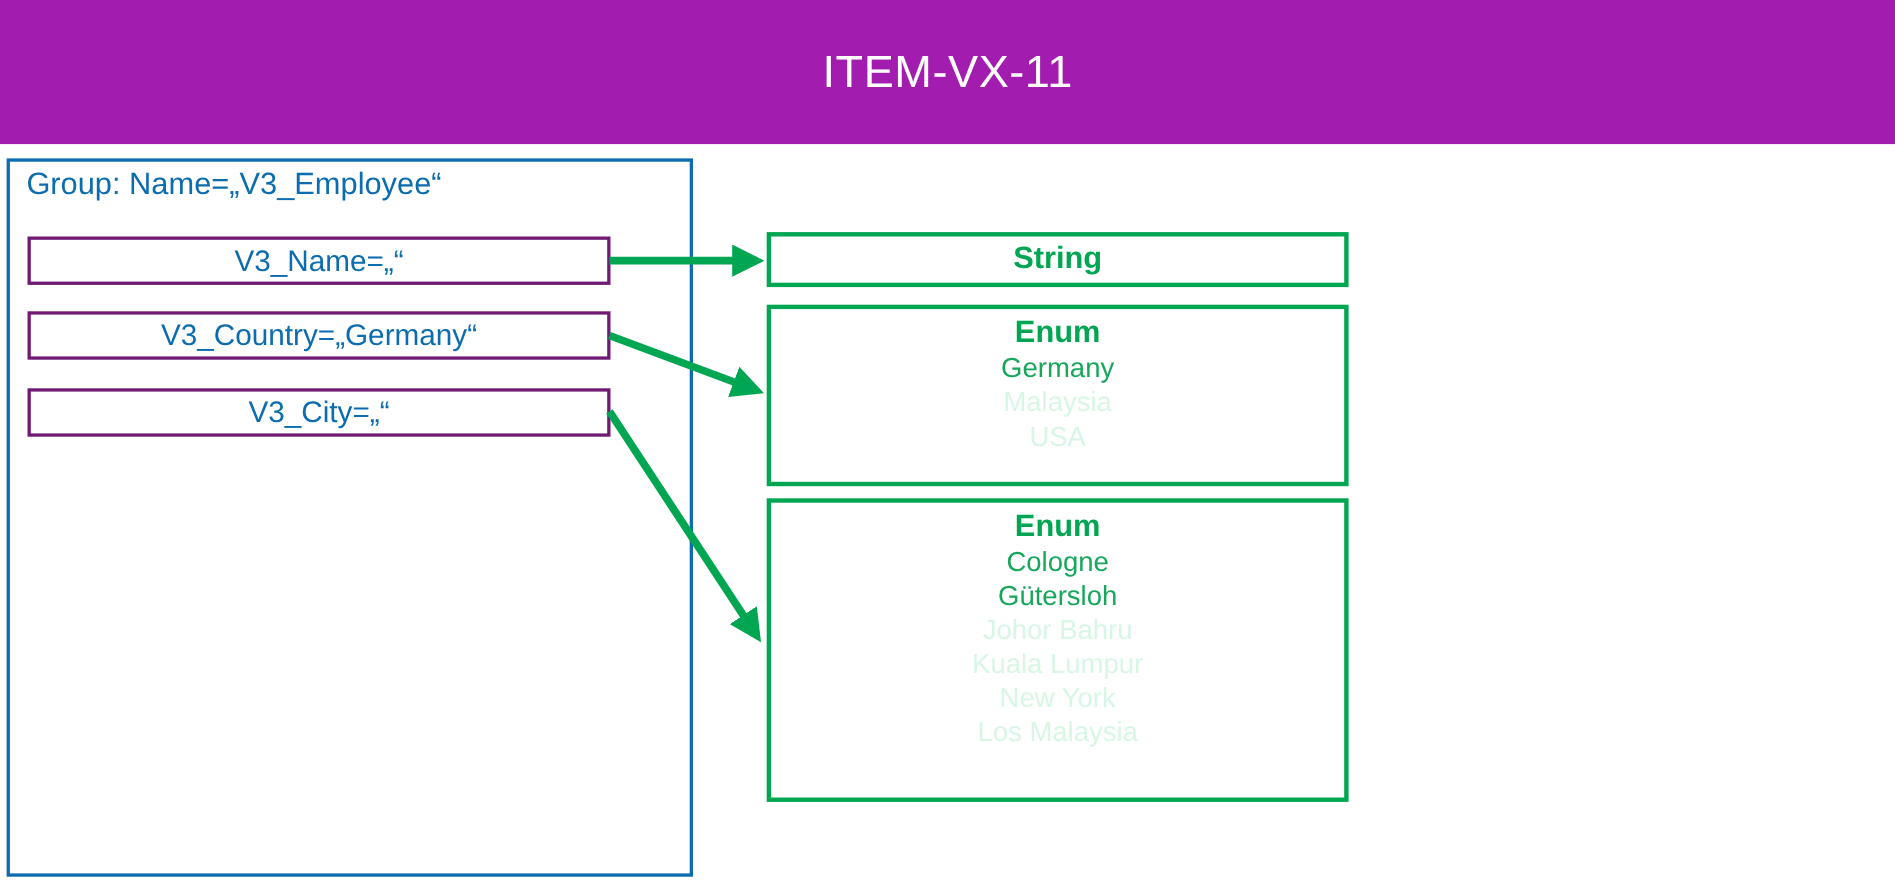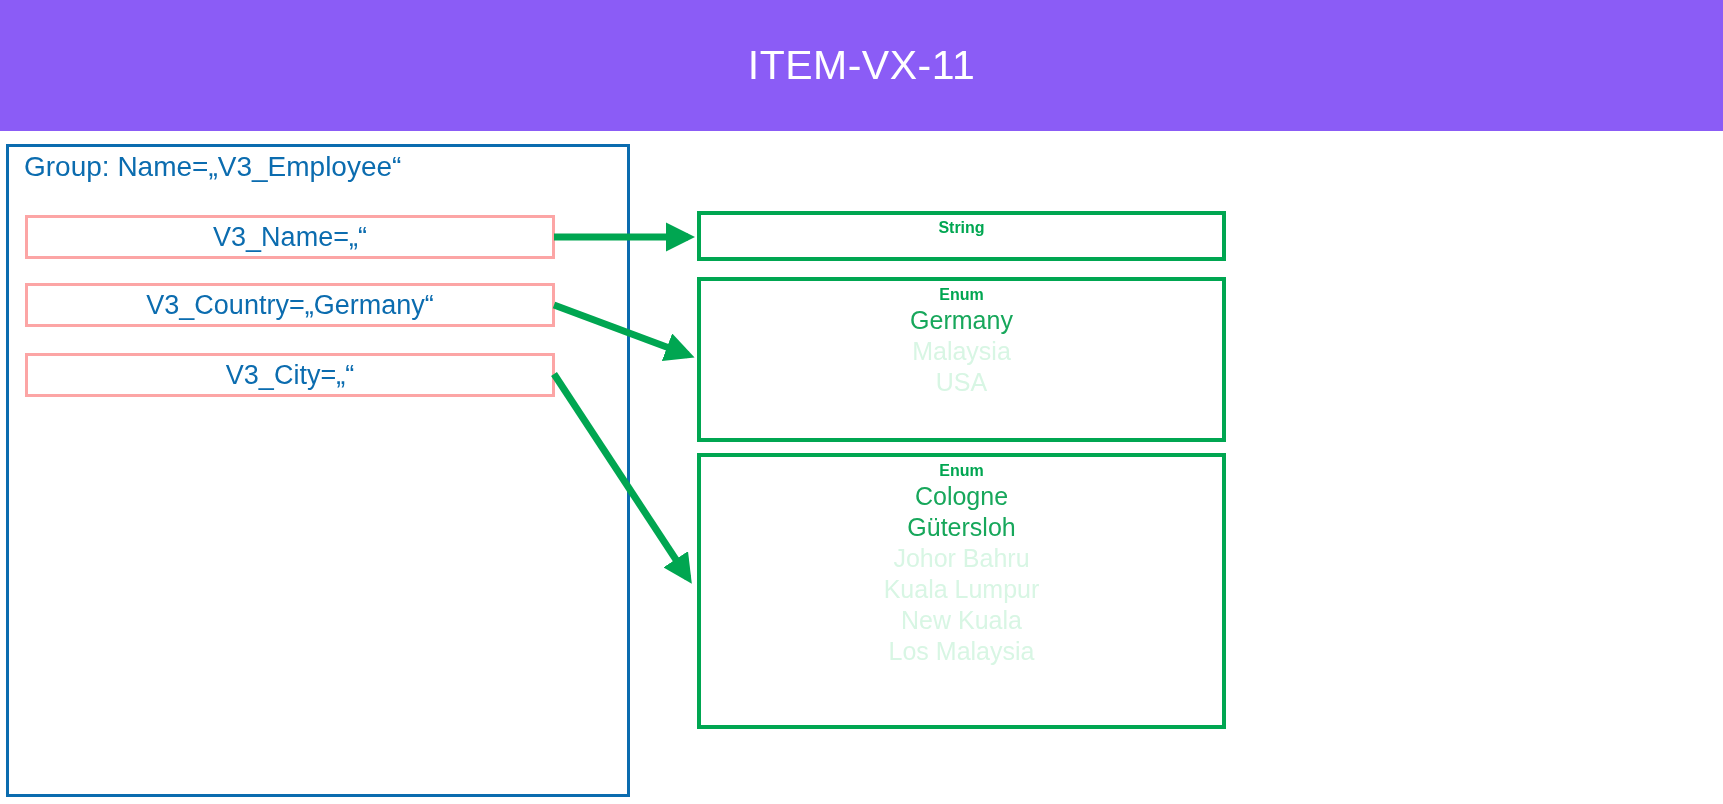--- a/index.html
+++ b/index.html
@@ -8,59 +8,59 @@
     background:#ffffff;
     font-family:"Liberation Sans", sans-serif;
     overflow:hidden;
     position:relative;
   }
   #stage{position:absolute;left:0;top:0;width:1723px;height:804px;}
 
   
   .header{
     position:absolute;left:0;top:0;width:1723px;height:131px;
-    background:#8b5cf6;
+    background:#a21caf;
   }
   .header-title{
     position:absolute;left:0;top:0;width:1723px;height:131px;
     display:flex;align-items:center;justify-content:center;
     color:#ffffff;font-size:41px;font-weight:400;letter-spacing:.5px;
     white-space:nowrap;
   }
 
   
   .group-panel{
     position:absolute;left:6px;top:144px;width:624px;height:653px;
     border:3px solid #0B6CAF;background:#ffffff;box-sizing:border-box;
   }
   .group-label{
     position:absolute;left:24px;top:151px;
     color:#0B6CAF;font-size:28px;white-space:nowrap;text-align:center;
   }
   .field-box{
     position:absolute;left:25px;width:530px;height:44px;
-    border:3px solid #fca5a5;background:#ffffff;box-sizing:border-box;
+    border:3px solid #701a75;background:#ffffff;box-sizing:border-box;
     display:flex;align-items:center;justify-content:center;
     color:#0B6CAF;font-size:27px;white-space:nowrap;
   }
   #field-0{top:215px;}
   #field-1{top:283px;}
   #field-2{top:353px;}
 
   
   .type-box{
     position:absolute;left:697px;width:529px;
     border:4px solid #00A651;background:#ffffff;box-sizing:border-box;
     text-align:center;
   }
   #type-0{top:211px;height:50px;}
   #type-1{top:277px;height:165px;}
   #type-2{top:453px;height:276px;}
   .type-title{
-    color:#00A651;font-size:16px;font-weight:bold;line-height:1.24;
+    color:#00A651;font-size:28px;font-weight:bold;line-height:1.24;
     margin-top:4px;
   }
   #type-0 .type-title{margin-top:3px;}
   .type-item{
     font-size:25px;line-height:1.24;color:#17A75B;
   }
   .type-item.dim{color:#D8F6E4;}
 
   
   #connectors{position:absolute;left:0;top:0;width:1723px;height:804px;pointer-events:none;}
@@ -95,21 +95,21 @@
       </div>
   </div>
 
   <div class="type-box" id="type-2">
     <div class="type-title">Enum</div>
     <div class="type-items">
         <div class="type-item">Cologne</div>
         <div class="type-item">Gütersloh</div>
         <div class="type-item dim">Johor Bahru</div>
         <div class="type-item dim">Kuala Lumpur</div>
-        <div class="type-item dim">New Kuala</div>
+        <div class="type-item dim">New York</div>
         <div class="type-item dim">Los Malaysia</div>
       </div>
   </div>
 
   <svg id="connectors" viewBox="0 0 1723 804">
     <defs>
       <marker id="arrowhead" markerWidth="4.2" markerHeight="4.2" refX="3.2" refY="2.1" orient="auto" markerUnits="strokeWidth">
         <path d="M0,0 L4.2,2.1 L0,4.2 z" fill="#00A651"></path>
       </marker>
     </defs>

